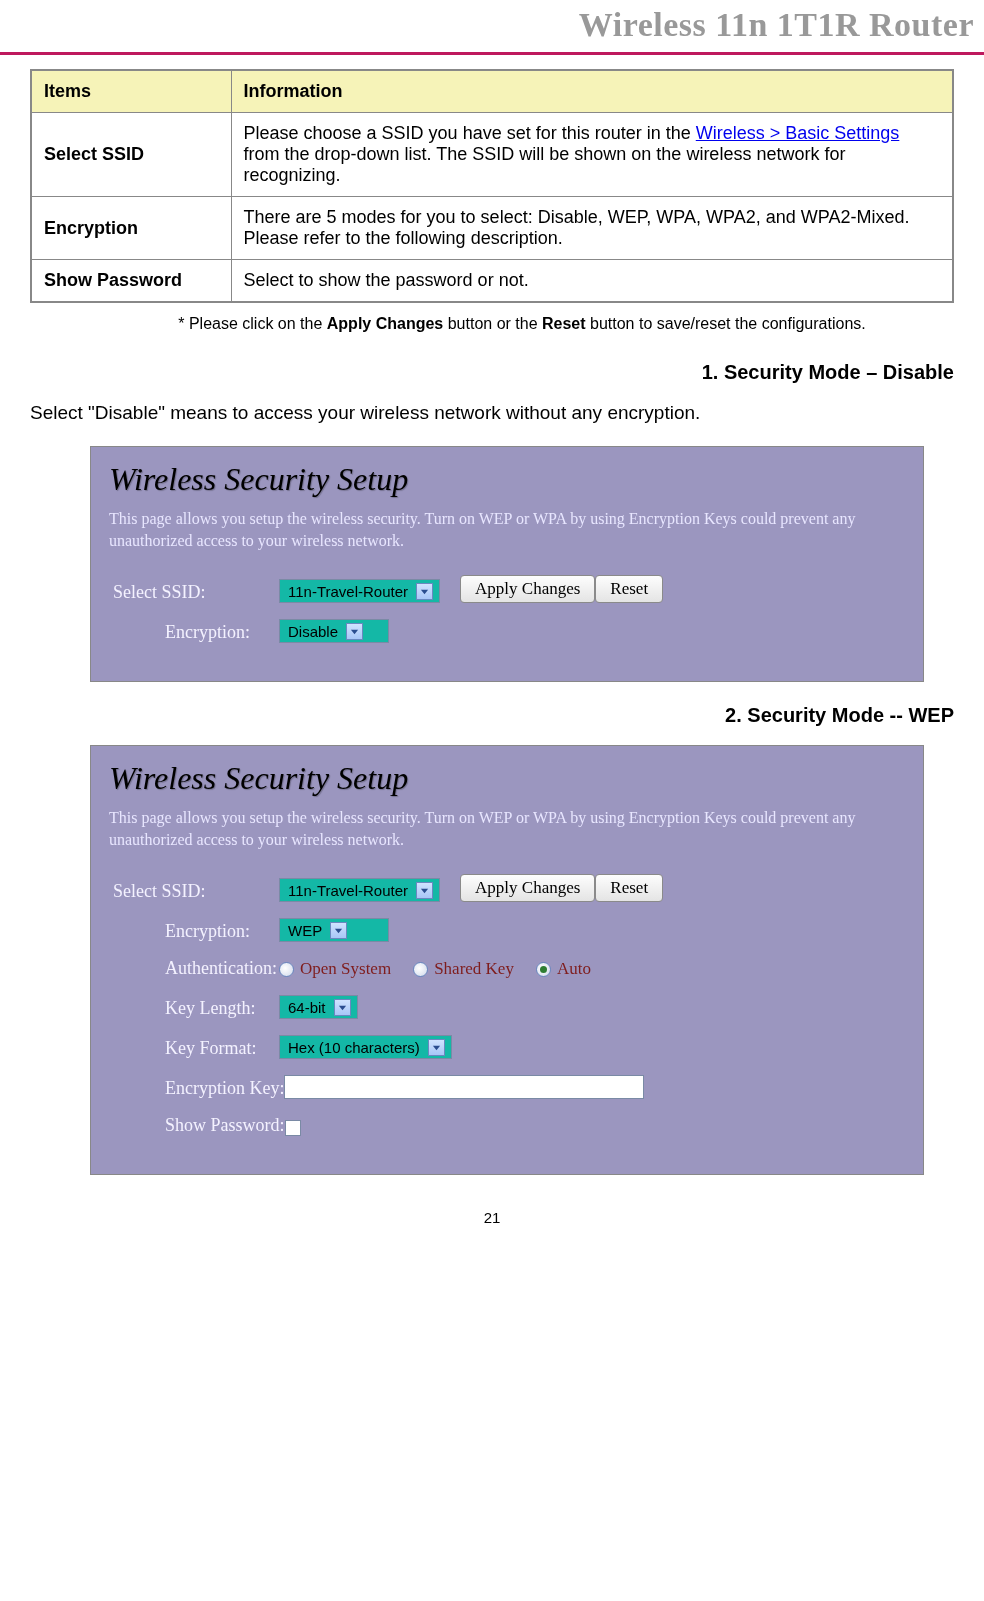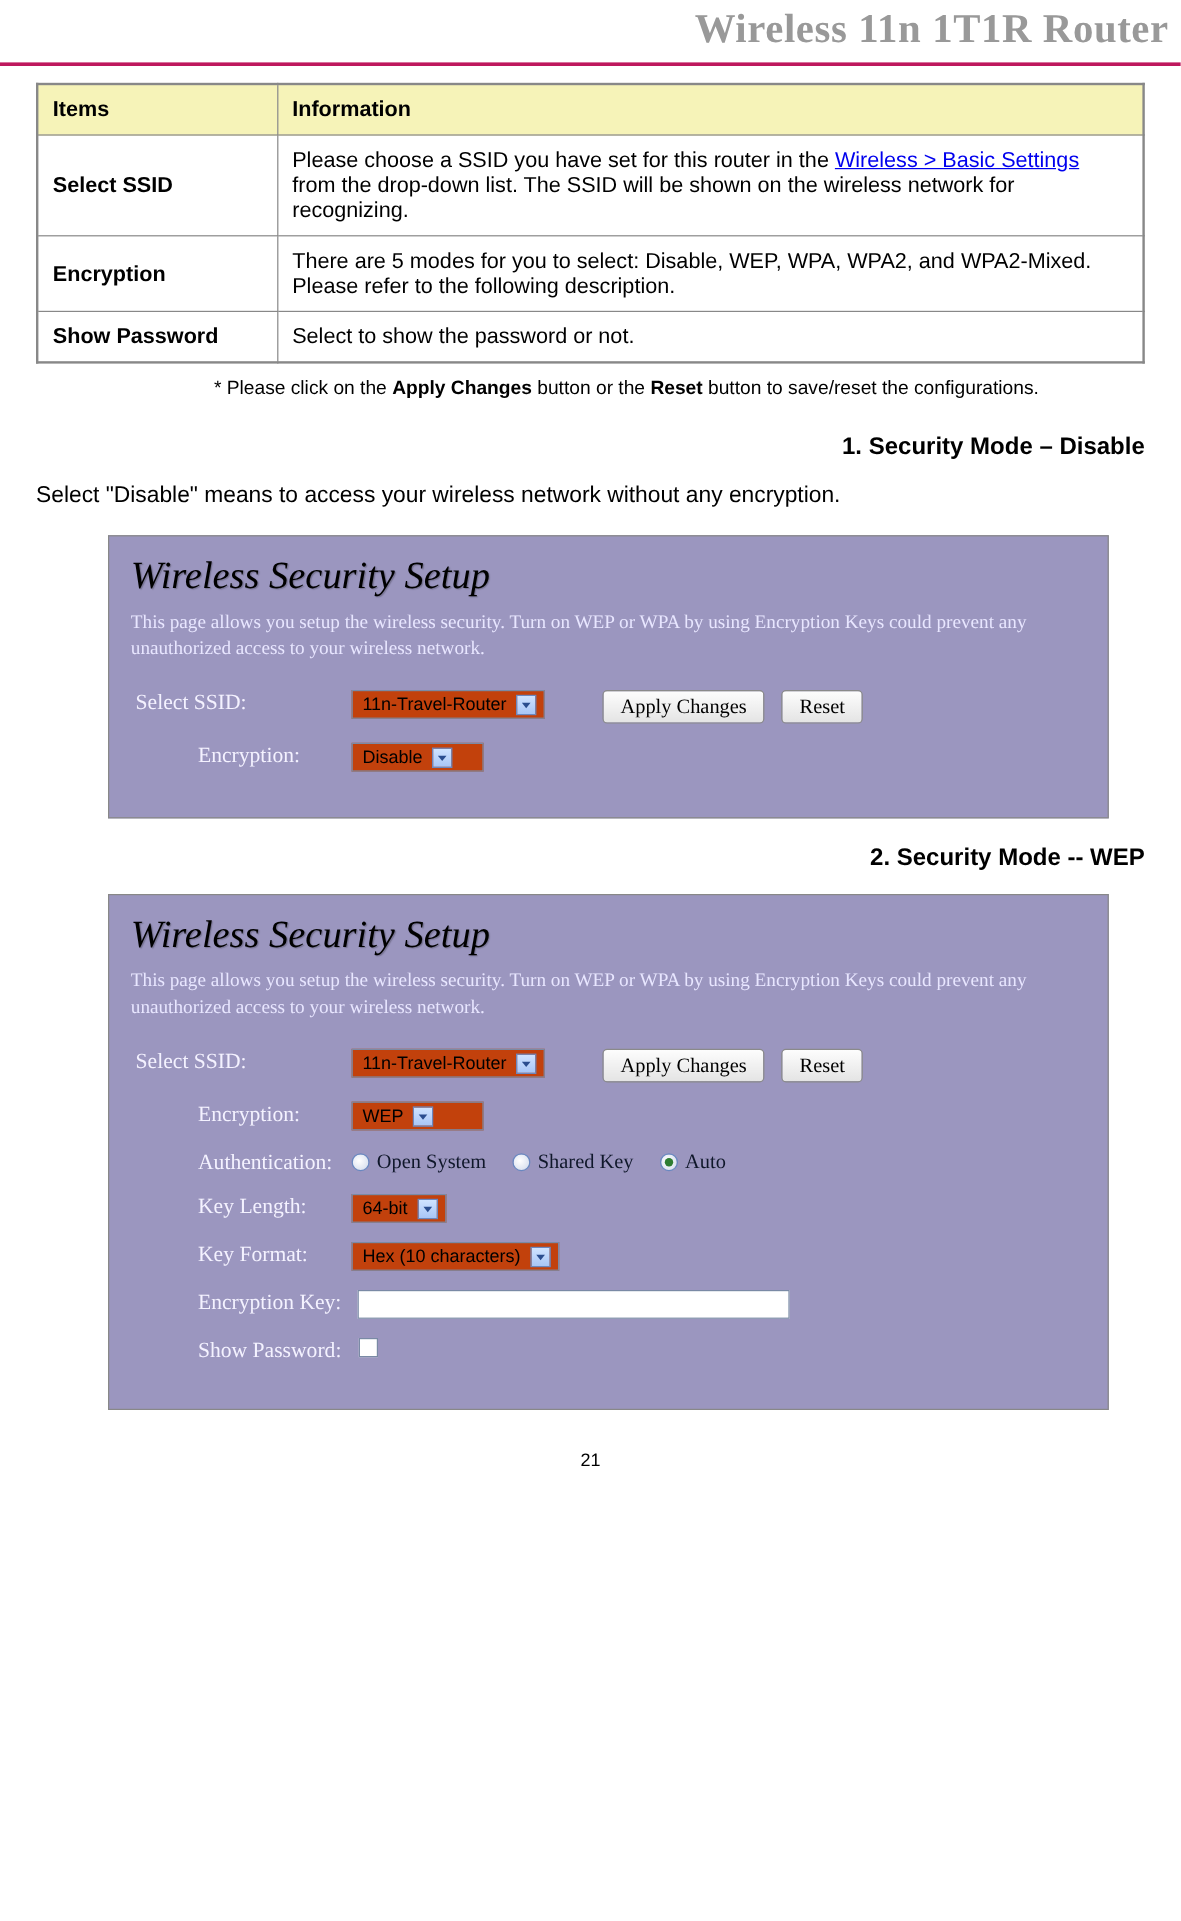--- a/index.html
+++ b/index.html
@@ -78,36 +78,35 @@
       text-shadow: 1px 1px 1px rgba(0,0,0,0.25);
     }
     .panel-desc {
       font-size: 16px;
       color: #e8e6ff;
       margin-bottom: 24px;
       line-height: 1.35;
     }
     .panel-row {
       display: flex;
-      align-items: flex-start;
+      align-items: flex-end;
       margin-bottom: 16px;
-      gap: 14px;
     }
     .panel-label {
       color: #f4f2ff;
       font-size: 18px;
       min-width: 170px;
       padding-left: 4px;
       font-style: normal;
     }
     .panel-row.indent .panel-label { padding-left: 56px; }
     .dropdown {
       display: inline-flex;
       align-items: center;
-      background: #c2410c;
+      background: #14b8a6;
       color: #000;
       border: 1px solid #7a8aa5;
       padding: 2px 6px 2px 8px;
       font-family: Arial, sans-serif;
       font-size: 15px;
       height: 24px;
     }
     .dropdown .dd-text { margin-right: 8px; }
     .dd-arrow {
       width: 17px;
@@ -127,21 +126,21 @@
       border: 1px solid #8a8a8a;
       border-radius: 4px;
       color: #000;
       font-family: "Times New Roman", serif;
       font-size: 17px;
       padding: 3px 14px;
       height: 28px;
       cursor: pointer;
     }
     .radio-group { display: inline-flex; align-items: center; gap: 22px; }
-    .radio-item { display: inline-flex; align-items: center; gap: 6px; color: #0f172a; font-size: 17px; }
+    .radio-item { display: inline-flex; align-items: center; gap: 6px; color: #7f1d1d; font-size: 17px; }
     .radio-circle {
       width: 15px; height: 15px; border-radius: 50%;
       background: radial-gradient(circle at 40% 40%, #fff, #cfd8ea);
       border: 1px solid #6a88c0;
       display: inline-flex; align-items: center; justify-content: center;
     }
     .radio-circle.selected::after {
       content: ""; width: 7px; height: 7px; background: #2e7d32; border-radius: 50%;
     }
     .text-input {

